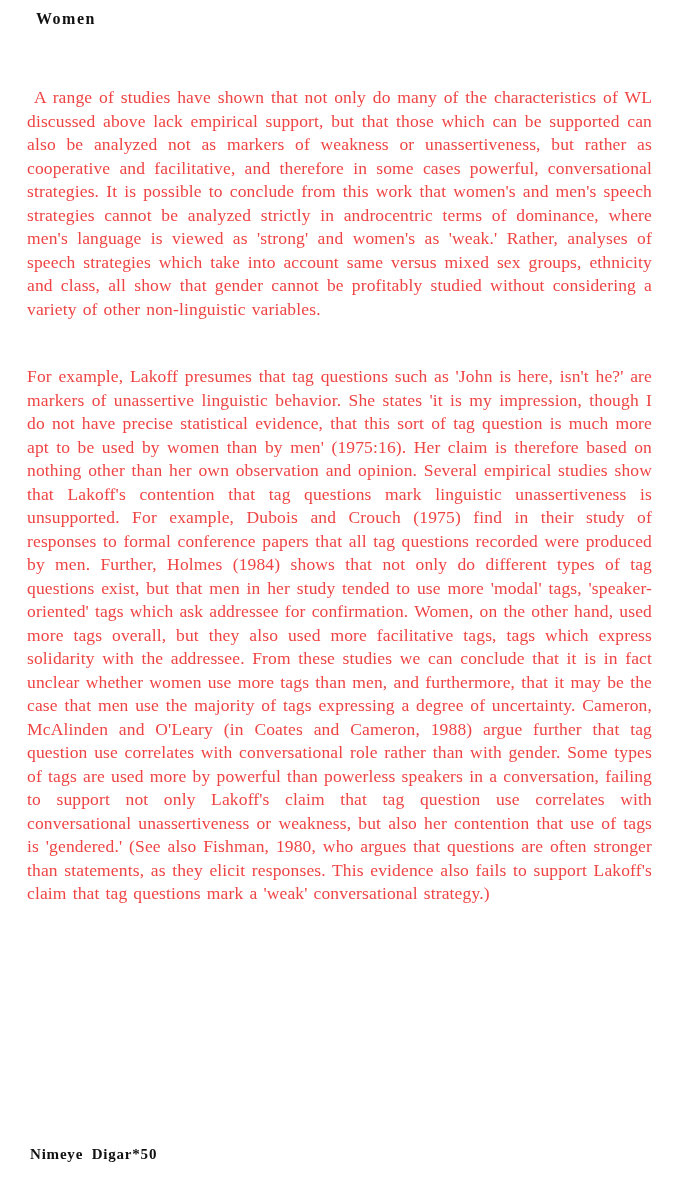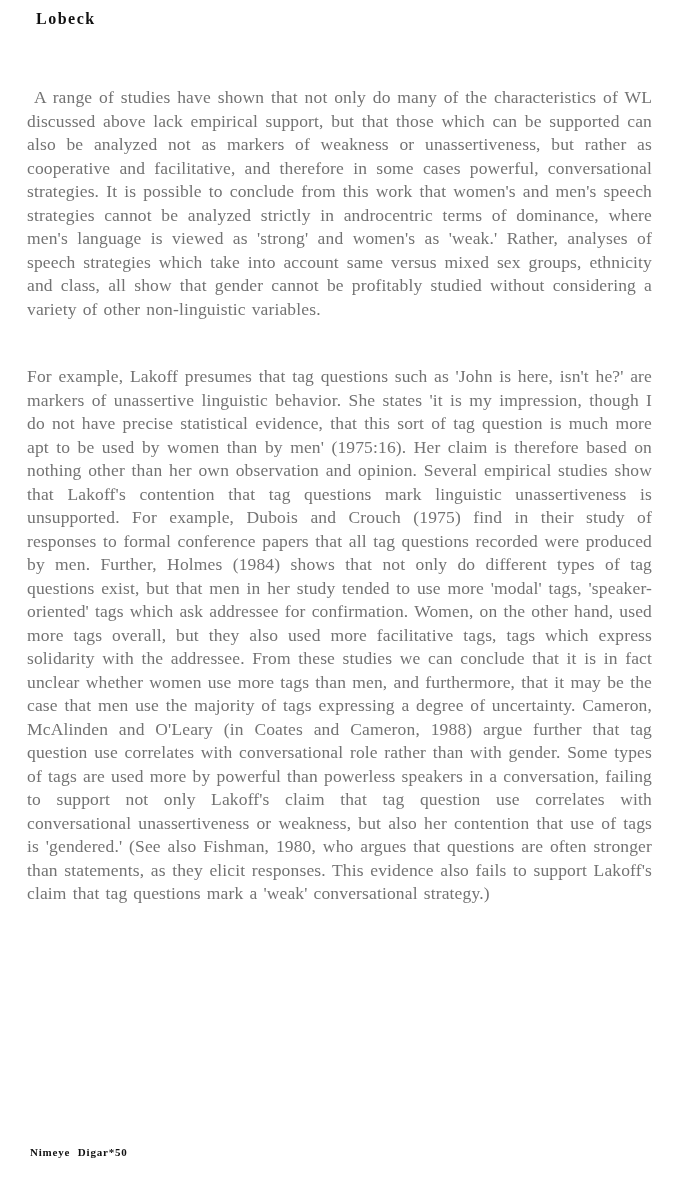--- a/index.html
+++ b/index.html
@@ -31,44 +31,44 @@
     right: 22px;
     top: 86px;
   }
   .para {
     margin: 0;
     font-size: 17.5px;
     line-height: 23.5px;
     text-align: justify;
     letter-spacing: 0.15px;
     word-spacing: 1.5px;
-    color: #737373;
+    color: #ef4444;
   }
   .para + .para {
     margin-top: 44px;
   }
   .para.indent-first {
     text-indent: 7px;
   }
   .running-footer {
     position: absolute;
     left: 30px;
     top: 1146px;
-    font-size: 11px;
+    font-size: 15px;
     letter-spacing: 0.8px;
     word-spacing: 4px;
     font-weight: 600;
     color: #111111;
   }
 </style>
 </head>
 <body>
 
 <div class="page">
-  <div class="running-header">Lobeck</div>
+  <div class="running-header">Women</div>
 
   <div class="body-text">
     <p class="para indent-first">A range of studies have shown that not only do many of the characteristics of WL discussed above lack empirical support, but that those which can be supported can also be analyzed  not as markers of weakness or unassertiveness, but rather as cooperative and facilitative, and therefore in some cases powerful, conversational strategies. It is possible to conclude from this work that women's and men's speech strategies cannot be analyzed strictly in androcentric terms of dominance, where men's language is viewed as 'strong' and women's as 'weak.' Rather, analyses of speech strategies which take into account same versus mixed sex groups, ethnicity and class, all show that gender cannot be profitably studied without considering a variety of other non-linguistic variables.</p>
     <p class="para">For example, Lakoff presumes that tag questions such as 'John is here, isn't he?' are markers of unassertive linguistic behavior. She states 'it is my impression, though I do not have  precise statistical evidence, that this sort of tag question is much more apt to be used by women than by men' (1975:16). Her claim is therefore based on nothing other than her own observation and opinion. Several empirical studies show that Lakoff's contention that tag questions mark linguistic unassertiveness is unsupported. For example, Dubois and Crouch (1975) find in their study of responses to formal conference papers that all tag questions recorded were produced by men. Further, Holmes (1984) shows that not only do different types of tag questions exist, but that men in her study tended to use more 'modal' tags, 'speaker-oriented' tags which ask addressee for confirmation. Women, on the other hand, used more tags overall, but they also used more facilitative tags, tags which express solidarity with the addressee. From these studies we can conclude that it is in fact unclear whether women use more tags than men, and furthermore, that it may be the case that men use the majority of tags expressing a degree of uncertainty. Cameron, McAlinden and O'Leary (in Coates and Cameron, 1988) argue further that tag question use correlates with conversational role rather than with gender. Some types of tags are used more by powerful than powerless speakers in a conversation, failing to support not only Lakoff's claim that tag question use correlates with conversational unassertiveness or weakness, but also her contention that use of tags is 'gendered.' (See also Fishman, 1980, who argues that questions are often stronger than statements, as they elicit responses. This evidence also fails to support Lakoff's claim that tag questions mark a 'weak' conversational strategy.)</p>
   </div>
 
   <div class="running-footer">Nimeye Digar*50</div>
 </div>
 
 </body></html>

